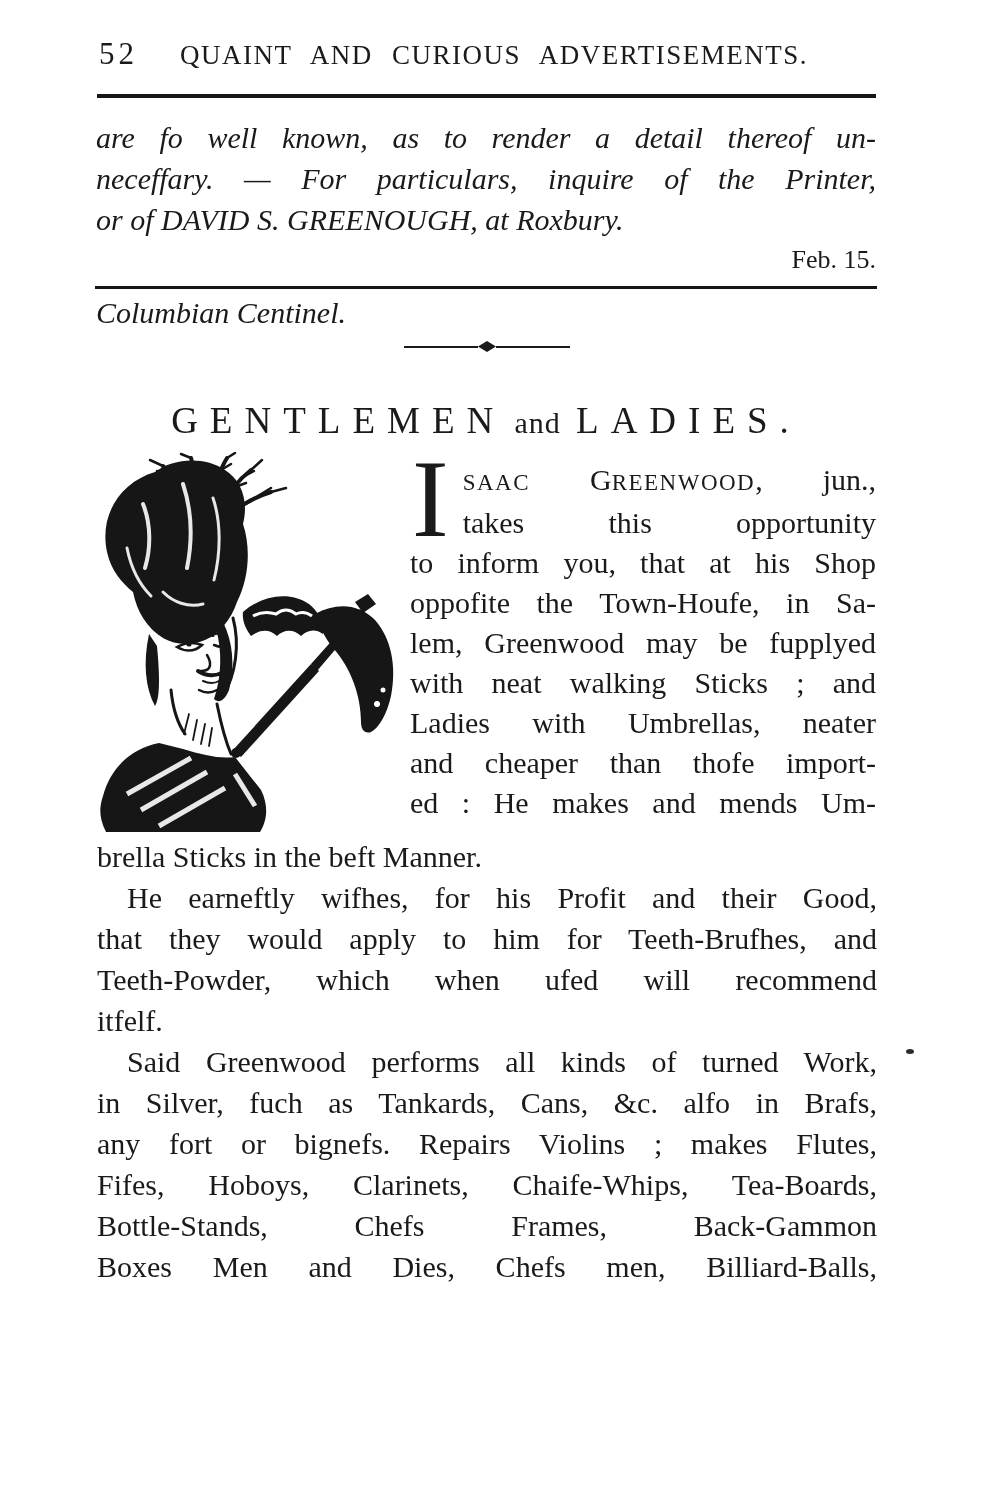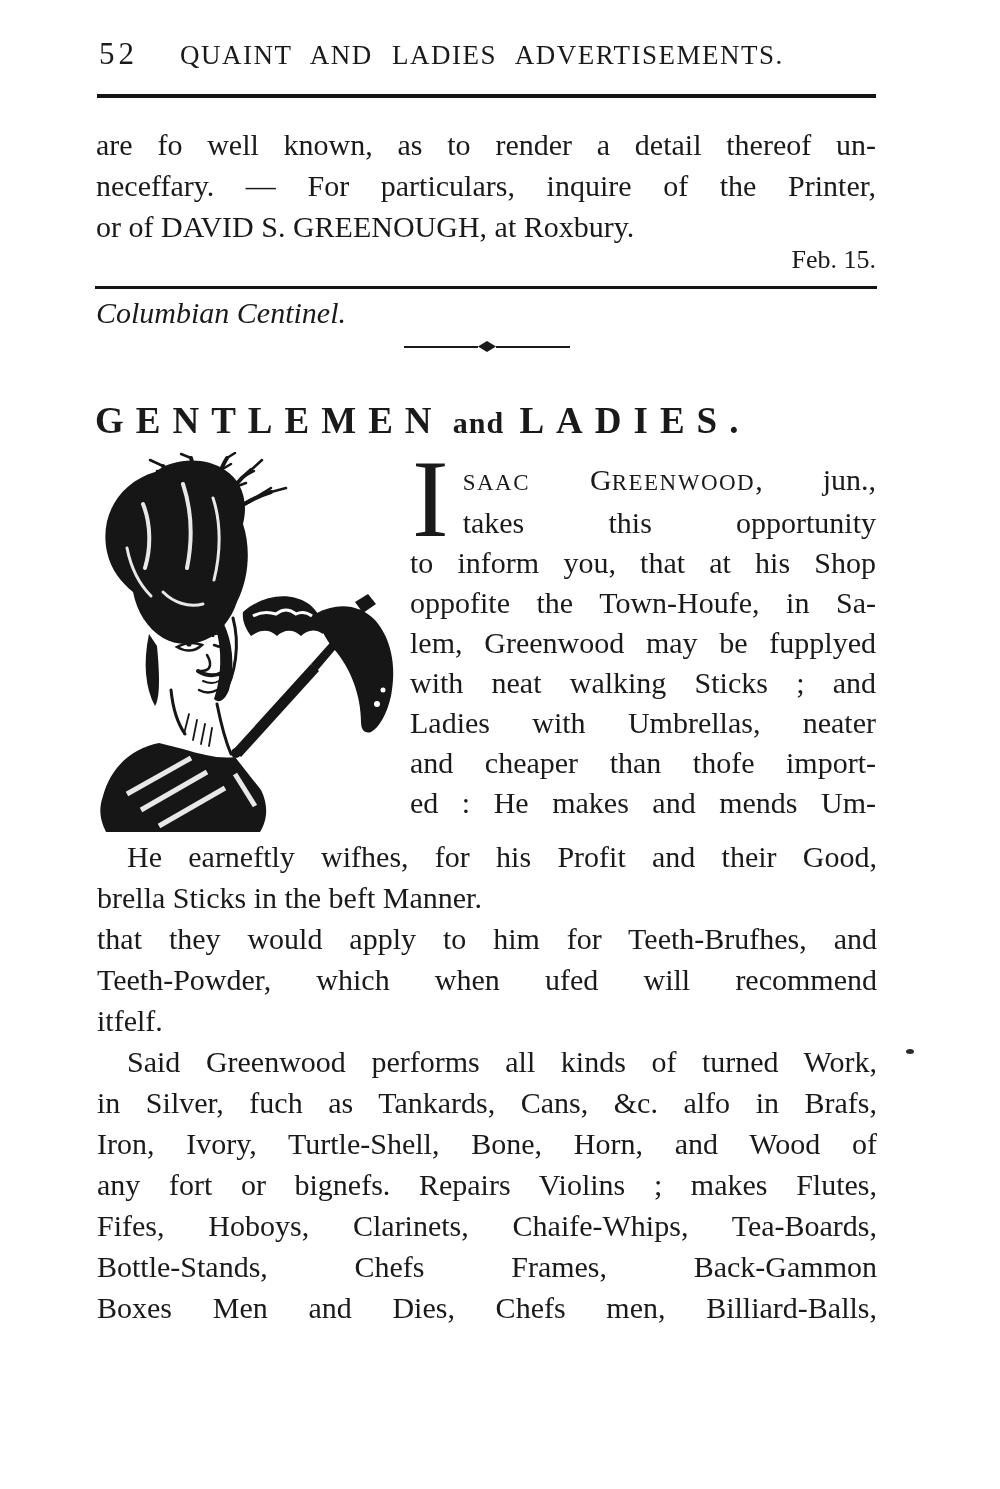--- a/index.html
+++ b/index.html
@@ -18,32 +18,32 @@
   .running-title { margin-left: 42px; font-size: 27px; letter-spacing: 1.5px; word-spacing: 11px; white-space: nowrap; }
 
   .rule { position: absolute; background: #151515; }
   .rule1 { top: 94px; left: 97px; width: 779px; height: 4px; }
   .rule2 { top: 286px; left: 95px; width: 782px; height: 3px; }
 
   .line { white-space: normal; }
   .just { text-align: justify; text-align-last: justify; }
   .indent { text-indent: 30px; }
 
-  .intro { position: absolute; top: 124px; left: 96px; width: 780px; font-size: 30px; line-height: 41px; }
+  .intro { position: absolute; top: 117px; left: 96px; width: 780px; font-size: 30px; line-height: 41px; font-style: italic; }
 
   .date-line { position: absolute; top: 245px; left: 96px; width: 780px; text-align: right; font-size: 26px; }
   .attribution { position: absolute; top: 296px; left: 96px; width: 780px; text-align: left; font-size: 30px; font-style: italic; }
 
   .divider { position: absolute; top: 340px; left: 404px; width: 166px; height: 13px; display: flex; align-items: center; }
   .divider-line { flex: 1; height: 2px; background: #1a1a1a; }
   .divider-diamond { width: 18px; height: 11px; background: #1a1a1a; flex: 0 0 auto;
     clip-path: polygon(50% 0, 100% 50%, 50% 100%, 0 50%); }
 
   .ad-heading { position: absolute; top: 399px; left: 95px; width: 782px; margin: 0;
-    font-size: 37px; font-weight: bold; }
+    text-align: center; font-size: 37px; font-weight: normal; }
   .ad-heading .caps { letter-spacing: 12px; }
   .ad-heading .and { font-size: 30px; letter-spacing: 1px; margin: 0 6px 0 0; }
 
   .illustration { position: absolute; left: 93px; top: 452px; width: 318px; height: 380px; }
   .illustration svg { width: 100%; height: 100%; display: block; }
 
   .col { position: absolute; left: 410px; top: 460px; width: 466px; font-size: 30px; line-height: 40px; }
   .dropcap { float: left; font-size: 110px; line-height: 78px; height: 80px; padding: 0 14px 0 2px; }
   .sc { font-size: 23px; letter-spacing: 1.5px; }
 
@@ -51,21 +51,21 @@
 
   .speck { position: absolute; left: 906px; top: 1049px; width: 8px; height: 5px; background: #2b2b2b; border-radius: 50%; }
 </style>
 </head>
 <body>
 
 <div class="page">
 
   <header class="header-row">
     <span class="page-number">52</span>
-    <span class="running-title">QUAINT AND LADIES ADVERTISEMENTS.</span>
+    <span class="running-title">QUAINT AND CURIOUS ADVERTISEMENTS.</span>
   </header>
 
   <div class="rule rule1"></div>
 
   <section class="intro">
     <div class="line just">are fo well known, as to render a detail thereof un-</div>
     <div class="line just">neceffary. — For particulars, inquire of the Printer,</div>
     <div class="line">or of DAVID S. GREENOUGH, at Roxbury.</div>
   </section>
 
@@ -164,28 +164,27 @@
     <div class="line just">to inform you, that at his Shop</div>
     <div class="line just">oppofite the Town-Houfe, in Sa-</div>
     <div class="line just">lem, Greenwood may be fupplyed</div>
     <div class="line just">with neat walking Sticks ; and</div>
     <div class="line just">Ladies with Umbrellas, neater</div>
     <div class="line just">and cheaper than thofe import-</div>
     <div class="line just">ed : He makes and mends Um-</div>
   </div>
 
   <section class="body2">
+    <div class="line">brella Sticks in the beft Manner.</div>
     <div class="line just indent">He earneftly wifhes, for his Profit and their Good,</div>
-    <div class="line">brella Sticks in the beft Manner.</div>
     <div class="line just">that they would apply to him for Teeth-Brufhes, and</div>
     <div class="line just">Teeth-Powder, which when ufed will recommend</div>
     <div class="line">itfelf.</div>
     <div class="line just indent">Said Greenwood performs all kinds of turned Work,</div>
     <div class="line just">in Silver, fuch as Tankards, Cans, &amp;c. alfo in Brafs,</div>
-    <div class="line just">Iron, Ivory, Turtle-Shell, Bone, Horn, and Wood of</div>
     <div class="line just">any fort or bignefs.  Repairs Violins ; makes Flutes,</div>
     <div class="line just">Fifes, Hoboys, Clarinets, Chaife-Whips, Tea-Boards,</div>
     <div class="line just">Bottle-Stands, Chefs Frames, Back-Gammon</div>
     <div class="line just">Boxes Men and Dies, Chefs men, Billiard-Balls,</div>
   </section>
 
   <div class="speck"></div>
 
 </div>
 

